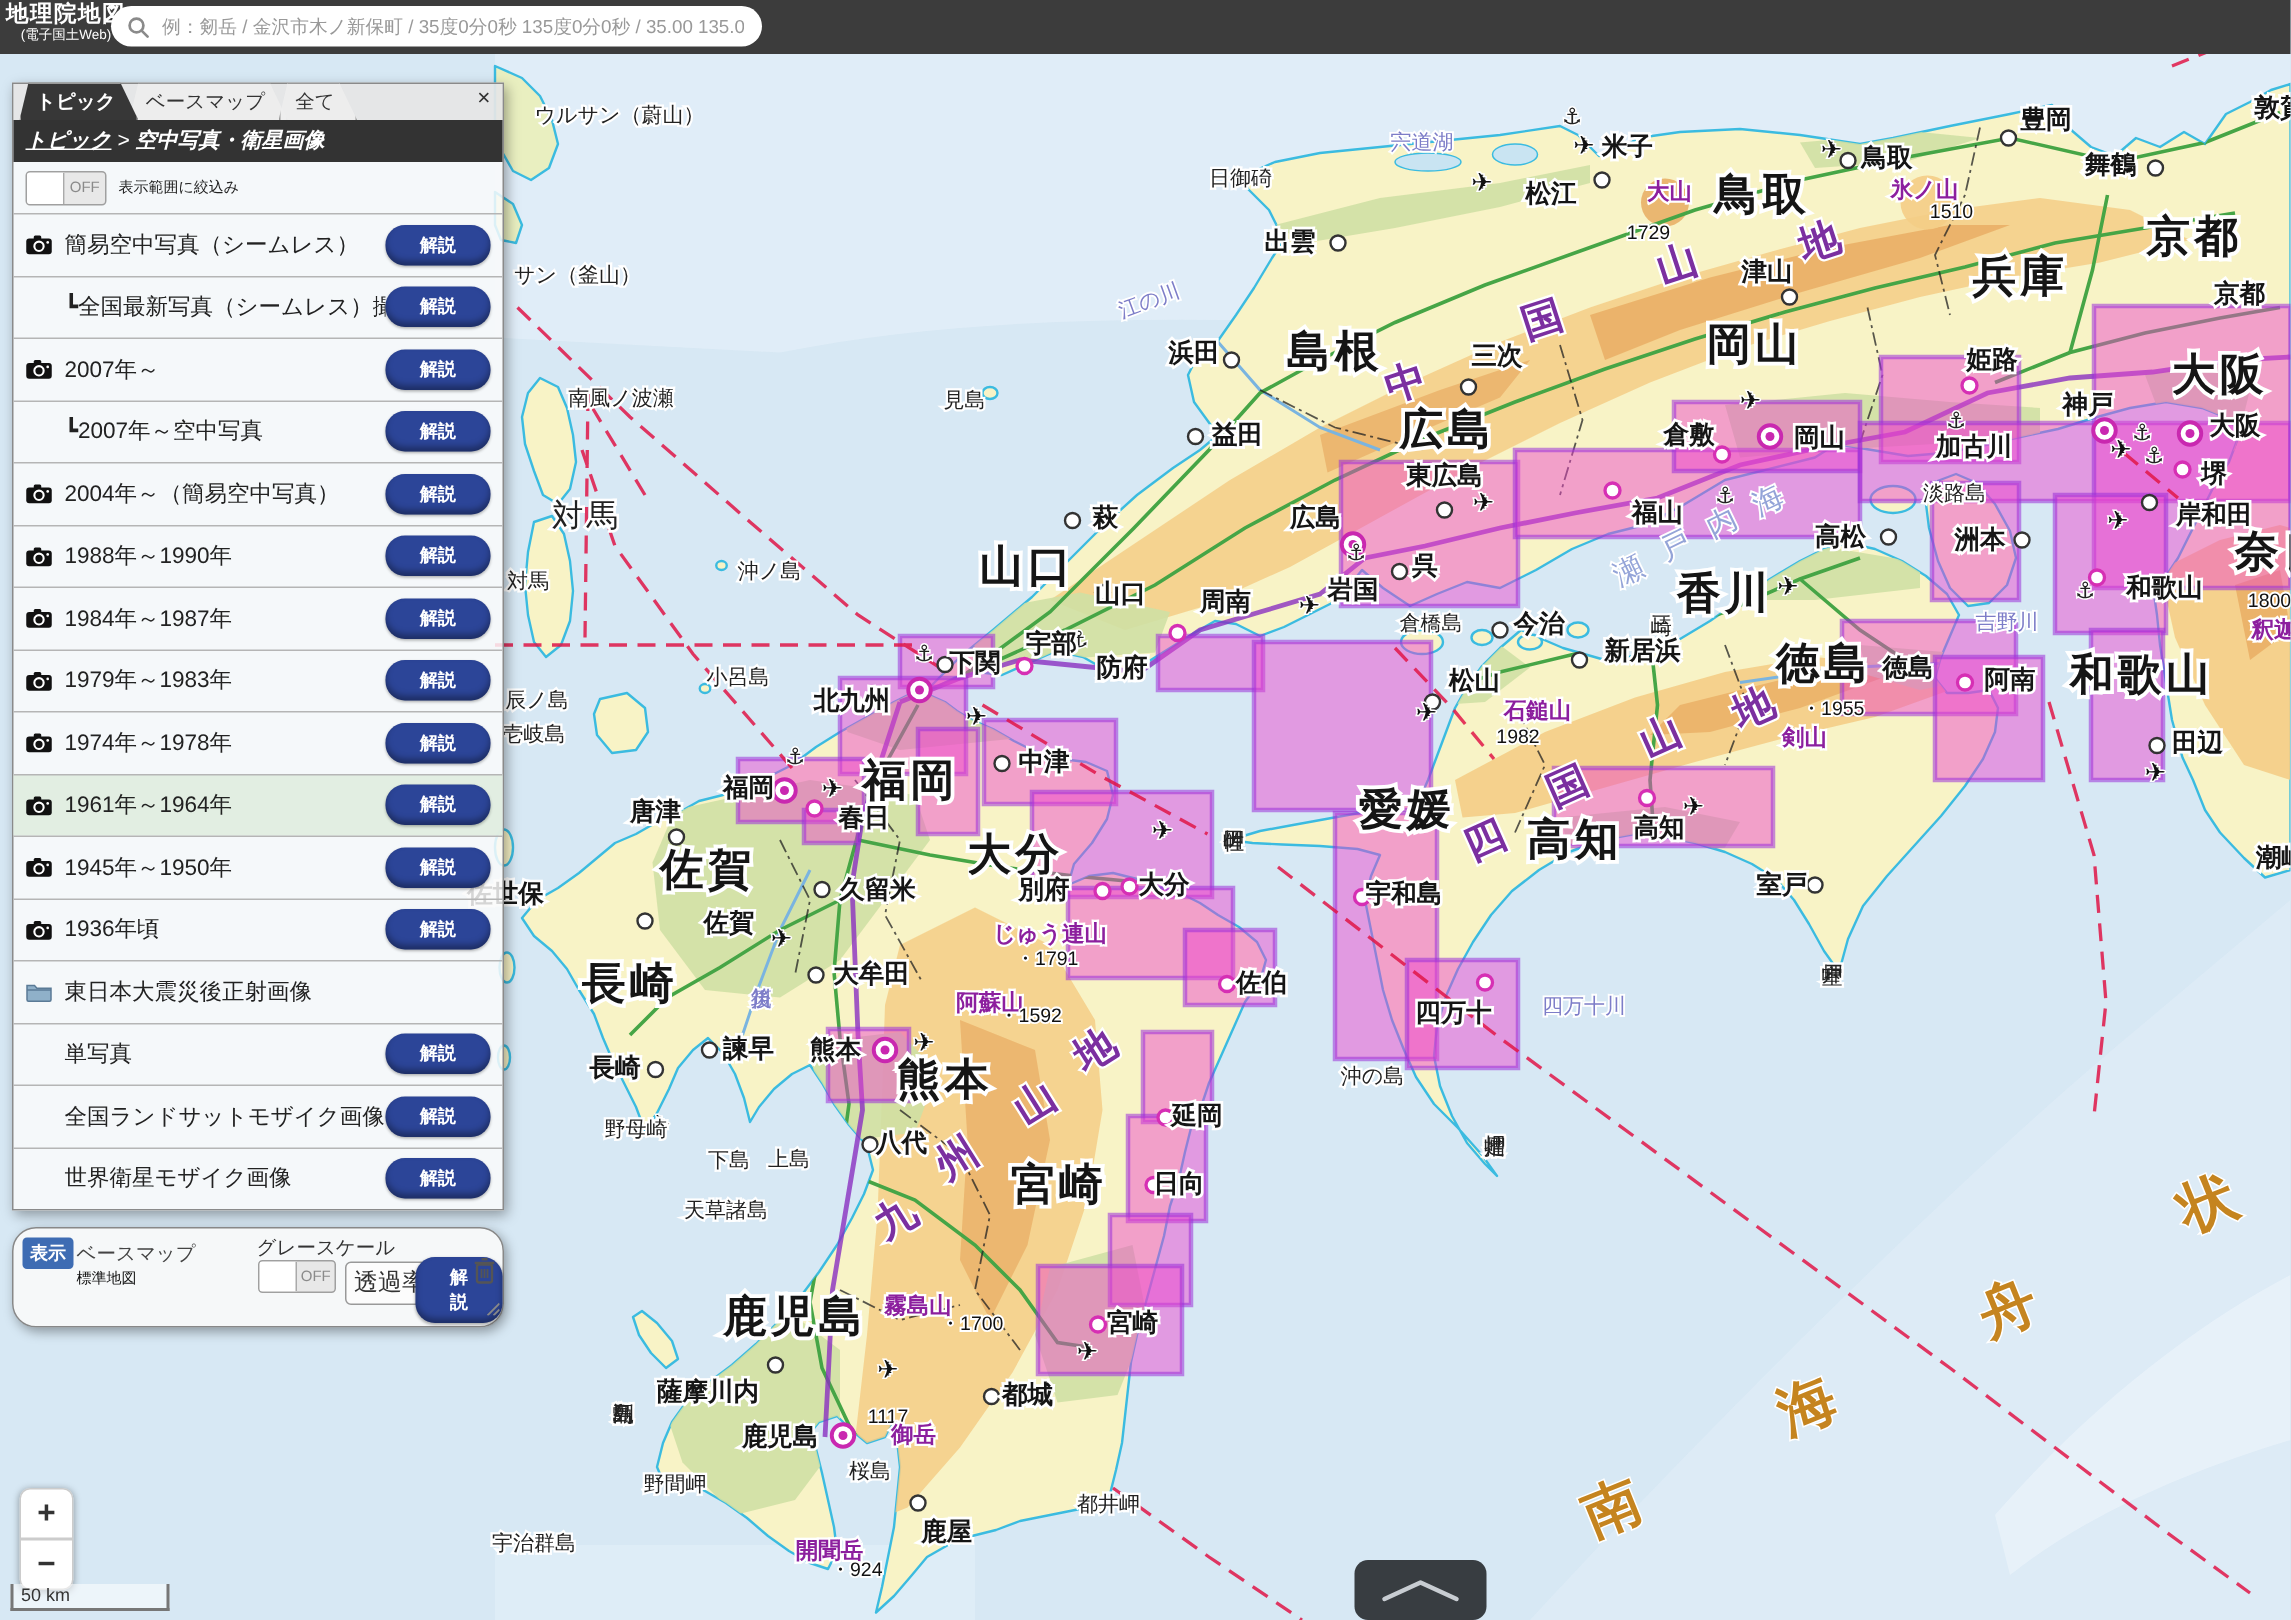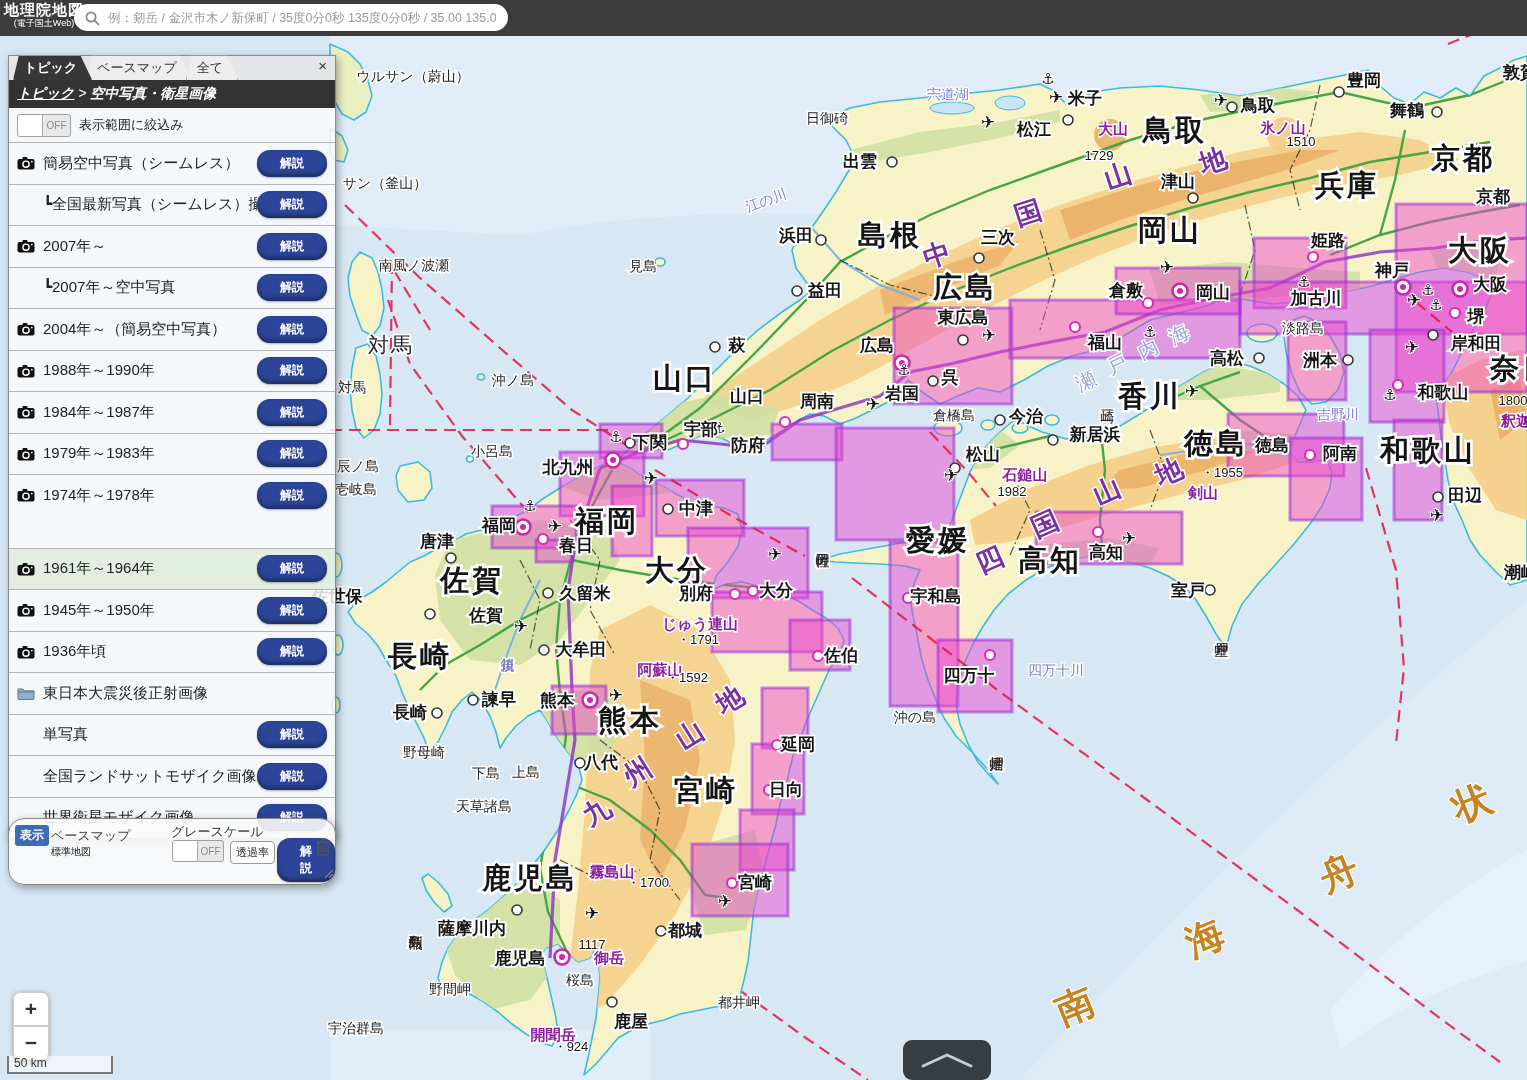--- a/index.html
+++ b/index.html
@@ -41,41 +41,41 @@
   .tab.active{background:#373737;color:#fff;font-weight:bold;z-index:2;}
   #tab-close{position:absolute;right:8px;top:2px;font-size:15px;color:#333;cursor:pointer;line-height:1;}
   #crumb{background:#333;color:#fff;font-size:14px;padding:5px 8px;height:18px;font-style:italic;}
   #crumb a{color:#fff;text-decoration:underline;font-weight:bold;cursor:pointer;}
   #crumb .cur{font-weight:bold;}
   #offrow{display:flex;align-items:center;padding:6px 8px;height:22px;border-bottom:1px solid #b5b5b5;}
   .toggle{display:flex;width:52px;height:21px;border:1px solid #a0a0a0;border-radius:3px;background:#e8e8e8;
     overflow:hidden;cursor:pointer;flex:0 0 auto;}
   .toggle .knob{width:24px;background:#fff;border-right:1px solid #aaa;}
   .toggle .state{flex:1;font-size:10px;color:#8a8a8a;display:flex;align-items:center;justify-content:center;}
-  #offrow .lbl{font-size:13px;color:#222;margin-left:8px;}
+  #offrow .lbl{font-size:10px;color:#222;margin-left:8px;}
   #layerlist .row{display:flex;align-items:center;height:40.5px;border-top:1px solid #b5b5b5;padding:0 8px;
     cursor:pointer;white-space:nowrap;overflow:hidden;}
   #layerlist .row:first-child{border-top:none;}
-  #layerlist .row.sel{background:rgba(224,237,224,0.92);margin-top:32px;}
+  #layerlist .row.sel{background:rgba(224,237,224,0.92);}
   #layerlist .icn{width:26px;flex:0 0 26px;display:flex;align-items:center;}
   #layerlist .lab{font-size:15px;color:#222;overflow:hidden;}
   .kbtn{margin-left:auto;flex:0 0 auto;background:#2c4598;color:#fff;font-size:12px;font-weight:bold;
     padding:5px 23px;border-radius:13px;border:none;cursor:pointer;
     box-shadow:inset 0 -3px 4px rgba(0,0,0,.35),0 1px 2px rgba(0,0,0,.3);}
   
   #basepanel{position:absolute;left:8px;top:818px;width:328px;height:67px;z-index:40;
     background:rgba(250,250,250,0.9);border:1px solid #888;border-radius:16px;
     box-shadow:2px 3px 8px rgba(0,0,0,.35);box-sizing:border-box;}
   #bp-show{position:absolute;left:6px;top:6px;background:#3e6cb3;color:#fff;font-size:12px;font-weight:bold;
     padding:2px 5px;border-radius:3px;cursor:pointer;}
   #bp-bm{position:absolute;left:42px;top:8px;font-size:13px;color:#444;}
   #bp-name{position:absolute;left:42px;top:26px;font-size:10px;color:#111;}
   #bp-gs{position:absolute;left:162px;top:4px;font-size:13px;color:#333;}
   #bp-toggle{position:absolute;left:163px;top:21px;}
-  #bp-opacity{position:absolute;left:221px;top:22px;font-size:11px;color:#333;background:#fcfcfc;
+  #bp-opacity{position:absolute;left:221px;top:22px;font-size:16px;color:#333;background:#fcfcfc;
     border:1px solid #999;border-radius:4px;padding:3px 5px;cursor:pointer;}
   #bp-kaisetsu{position:absolute;left:268px;top:19px;}
   #bp-trash{position:absolute;left:306px;top:19px;cursor:pointer;}
   #bp-resize{position:absolute;right:2px;bottom:2px;}
   
   #zoomctl{position:absolute;left:13px;top:992px;width:36px;z-index:30;
     box-shadow:0 1px 5px rgba(0,0,0,.35);border-radius:7px;}
   #zoomctl .zb{width:36px;height:34px;background:#fff;border:1px solid #ccc;box-sizing:border-box;
     font-size:21px;font-weight:bold;color:#333;display:flex;align-items:center;justify-content:center;cursor:pointer;}
   #zoom-in{border-radius:7px 7px 0 0;border-bottom:none;}

